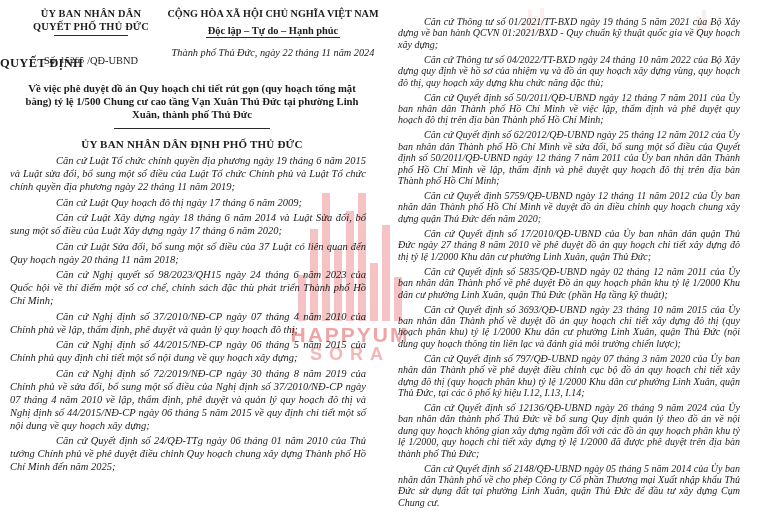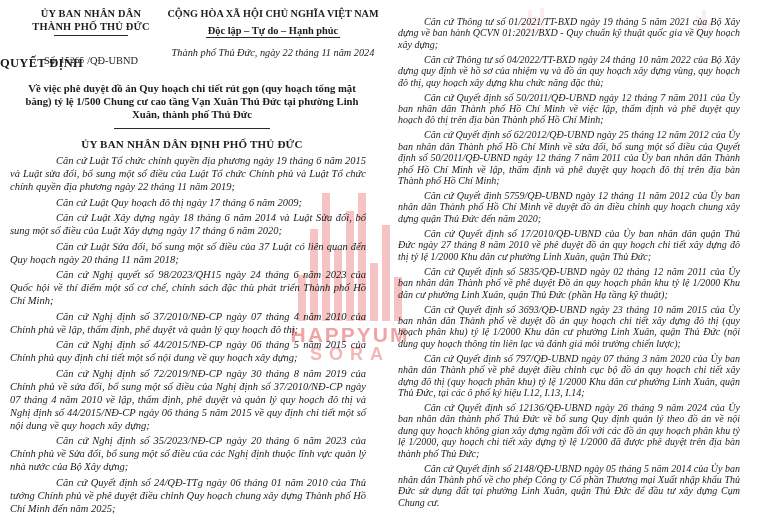--- a/index.html
+++ b/index.html
@@ -49,21 +49,21 @@
 </style>
 </head>
 <body>
 
 <div class="doc">
 
   <div class="page page-left">
 
     <div class="hdr-left">
       <div class="issuer-line">ỦY BAN NHÂN DÂN</div>
-      <div class="issuer-line">THÀNH PHỐ THỦ ĐỨC</div>
+      <div class="issuer-line">QUYẾT PHỐ THỦ ĐỨC</div>
       <div class="hdr-rule"></div>
       <div class="doc-no">
         <span>Số:</span>
         <span class="num">15265</span>
         <span>/QĐ-UBND</span>
       </div>
     </div>
 
     <div class="hdr-right">
       <div class="motto1">CỘNG HÒA XÃ HỘI CHỦ NGHĨA VIỆT NAM</div>
@@ -78,21 +78,20 @@
 
     <div class="body-left">
         <p>Căn cứ Luật Tổ chức chính quyền địa phương ngày 19 tháng 6 năm 2015 và Luật sửa đổi, bổ sung một số điều của Luật Tổ chức Chính phủ và Luật Tổ chức chính quyền địa phương ngày 22 tháng 11 năm 2019;</p>
         <p>Căn cứ Luật Quy hoạch đô thị ngày 17 tháng 6 năm 2009;</p>
         <p>Căn cứ Luật Xây dựng ngày 18 tháng 6 năm 2014 và Luật Sửa đổi, bổ sung một số điều của Luật Xây dựng ngày 17 tháng 6 năm 2020;</p>
         <p>Căn cứ Luật Sửa đổi, bổ sung một số điều của 37 Luật có liên quan đến Quy hoạch ngày 20 tháng 11 năm 2018;</p>
         <p>Căn cứ Nghị quyết số 98/2023/QH15 ngày 24 tháng 6 năm 2023 của Quốc hội về thí điểm một số cơ chế, chính sách đặc thù phát triển Thành phố Hồ Chí Minh;</p>
         <p>Căn cứ Nghị định số 37/2010/NĐ-CP ngày 07 tháng 4 năm 2010 của Chính phủ về lập, thẩm định, phê duyệt và quản lý quy hoạch đô thị;</p>
         <p>Căn cứ Nghị định số 44/2015/NĐ-CP ngày 06 tháng 5 năm 2015 của Chính phủ quy định chi tiết một số nội dung về quy hoạch xây dựng;</p>
         <p>Căn cứ Nghị định số 72/2019/NĐ-CP ngày 30 tháng 8 năm 2019 của Chính phủ về sửa đổi, bổ sung một số điều của Nghị định số 37/2010/NĐ-CP ngày 07 tháng 4 năm 2010 về lập, thẩm định, phê duyệt và quản lý quy hoạch đô thị và Nghị định số 44/2015/NĐ-CP ngày 06 tháng 5 năm 2015 về quy định chi tiết một số nội dung về quy hoạch xây dựng;</p>
-        <p>Căn cứ Nghị định số 35/2023/NĐ-CP ngày 20 tháng 6 năm 2023 của Chính phủ về Sửa đổi, bổ sung một số điều của các Nghị định thuộc lĩnh vực quản lý nhà nước của Bộ Xây dựng;</p>
         <p>Căn cứ Quyết định số 24/QĐ-TTg ngày 06 tháng 01 năm 2010 của Thủ tướng Chính phủ về phê duyệt điều chỉnh Quy hoạch chung xây dựng Thành phố Hồ Chí Minh đến năm 2025;</p>
       </div>
   </div>
 
   <div class="page page-right">
     <div class="body-right">
         <p>Căn cứ Thông tư số 01/2021/TT-BXD ngày 19 tháng 5 năm 2021 của Bộ Xây dựng về ban hành QCVN 01:2021/BXD - Quy chuẩn kỹ thuật quốc gia về Quy hoạch xây dựng;</p>
         <p>Căn cứ Thông tư số 04/2022/TT-BXD ngày 24 tháng 10 năm 2022 của Bộ Xây dựng quy định về hồ sơ của nhiệm vụ và đồ án quy hoạch xây dựng vùng, quy hoạch đô thị, quy hoạch xây dựng khu chức năng đặc thù;</p>
         <p>Căn cứ Quyết định số 50/2011/QĐ-UBND ngày 12 tháng 7 năm 2011 của Ủy ban nhân dân Thành phố Hồ Chí Minh về việc lập, thẩm định và phê duyệt quy hoạch đô thị trên địa bàn Thành phố Hồ Chí Minh;</p>
         <p>Căn cứ Quyết định số 62/2012/QĐ-UBND ngày 25 tháng 12 năm 2012 của Ủy ban nhân dân Thành phố Hồ Chí Minh về sửa đổi, bổ sung một số điều của Quyết định số 50/2011/QĐ-UBND ngày 12 tháng 7 năm 2011 của Ủy ban nhân dân Thành phố Hồ Chí Minh về lập, thẩm định và phê duyệt quy hoạch đô thị trên địa bàn Thành phố Hồ Chí Minh;</p>

